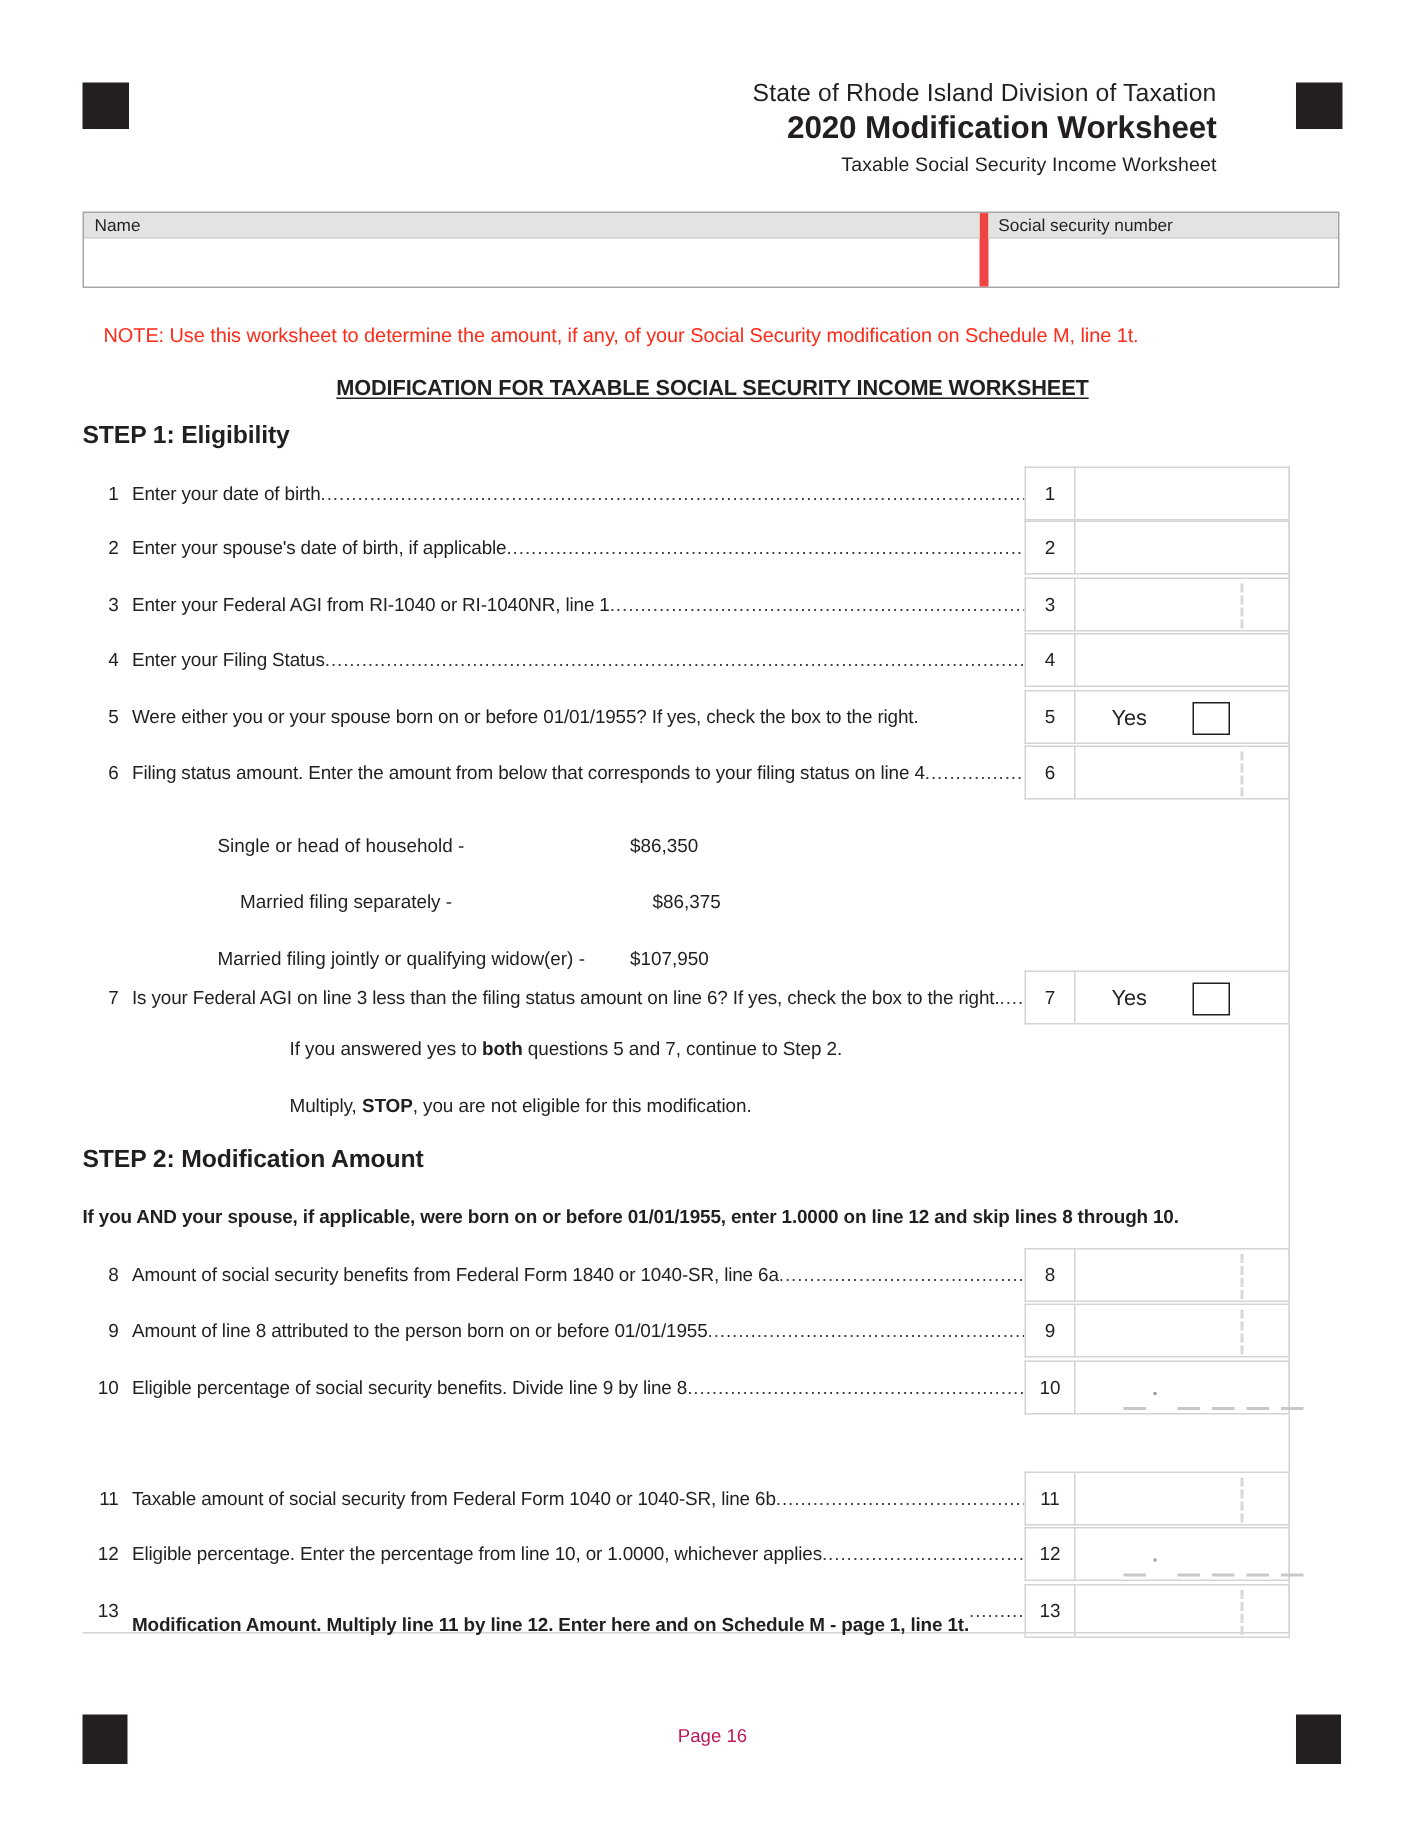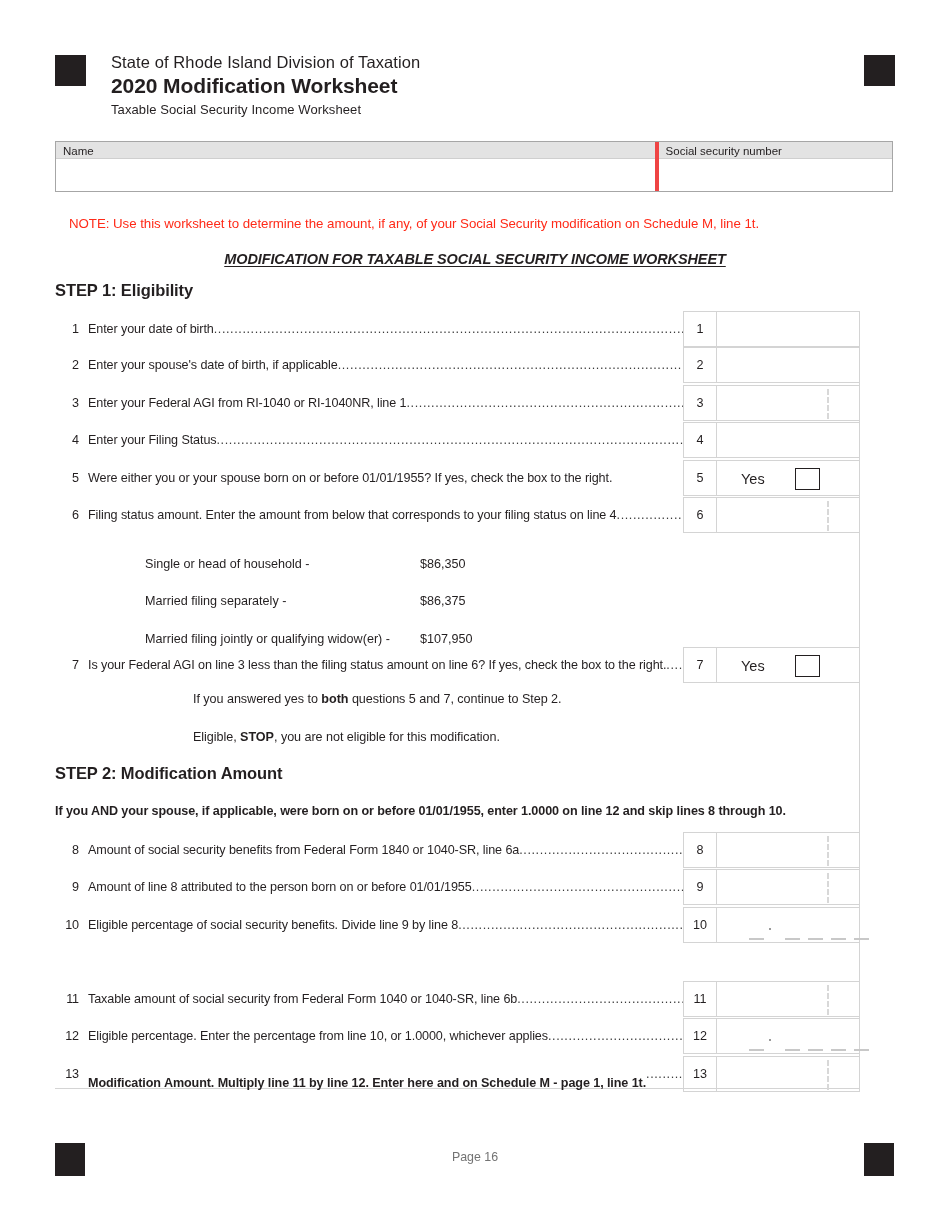--- a/index.html
+++ b/index.html
@@ -33,20 +33,21 @@
   .reg-tr { left: 864px; top: 55px; }
   .reg-bl { left: 55px;  top: 1143px; width: 30px; height: 33px; }
   .reg-br { left: 864px; top: 1143px; width: 30px; height: 33px; }
 
   
   .header {
     position: absolute;
     left: 111px;
     top: 52px;
     width: 700px;
+    text-align: right;
   }
   .hdr-line1 {
     font-size: 16.5px;
     line-height: 21px;
     color: #231f20;
     letter-spacing: 0.1px;
   }
   .hdr-line2 {
     font-size: 21px;
     line-height: 26px;
@@ -67,21 +68,21 @@
     width: 838px;
     height: 51px;
     border: 1px solid #a6a6a6;
     box-sizing: border-box;
     display: flex;
   }
   .namebox-cell {
     box-sizing: border-box;
     position: relative;
   }
-  .namebox-cell.left  { width: 604px; border-right: 4px solid #ef4444; }
+  .namebox-cell.left  { width: 604px; border-right: 6px solid #ef4444; }
   .namebox-cell.right { width: 234px; }
   .namebox-label {
     display: block;
     background: #e3e3e3;
     font-size: 11.5px;
     line-height: 16px;
     padding: 1px 0 1px 7px;
     color: #231f20;
     border-bottom: 1px solid #cfcfcf;
     height: 17px;
@@ -103,21 +104,20 @@
     position: absolute;
     left: 0;
     top: 251px;
     width: 950px;
     text-align: center;
     font-size: 14.5px;
     font-weight: bold;
     text-decoration: underline;
     text-underline-offset: 2px;
     letter-spacing: -0.1px;
-    font-style: italic;
   }
 
   
   .step-heading {
     position: absolute;
     left: 55px;
     font-size: 16.5px;
     font-weight: bold;
     letter-spacing: -0.1px;
   }
@@ -308,21 +308,21 @@
   }
 
   
   .footer {
     position: absolute;
     left: 0;
     top: 1150px;
     width: 950px;
     text-align: center;
     font-size: 12.4px;
-    color: #737373;
+    color: #be185d;
   }
 </style>
 </head>
 <body>
 
 <div class="page">
 
   <div class="reg-mark reg-tl"></div>
   <div class="reg-mark reg-tr"></div>
   <div class="reg-mark reg-bl"></div>
@@ -548,27 +548,27 @@
           </div>
         </div>
       </div>
     </div>
 
   <div class="fs-table" id="fs-host">
       <div class="fs-row" style="top: 541px;">
         <span class="fs-label">Single or head of household -</span>
         <span class="fs-amount">$86,350</span>
       </div>
-      <div class="fs-row" style="top: 578px;">
+      <div class="fs-row" style="top: 578px; justify-content: flex-end;">
         <span class="fs-label">Married filing separately -</span>
         <span class="fs-amount">$86,375</span>
       </div>
       <div class="fs-row" style="top: 616px;">
         <span class="fs-label">Married filing jointly or qualifying widow(er) -</span>
         <span class="fs-amount">$107,950</span>
       </div>
     </div>
 
   <div class="cont-text" id="continue-text" style="top:692px;"><span>If you answered yes to </span><b>both</b><span> questions 5 and 7, continue to Step 2.</span></div>
-  <div class="cont-text" id="stop-text" style="top:730px;"><span>Eligible, </span><b>STOP</b><span>, you are not eligible for this modification.</span></div>
+  <div class="cont-text" id="stop-text" style="top:730px;"><span>Multiply, </span><b>STOP</b><span>, you are not eligible for this modification.</span></div>
 
   <div class="footer">Page 16</div>
 </div>
 
 </body></html>

